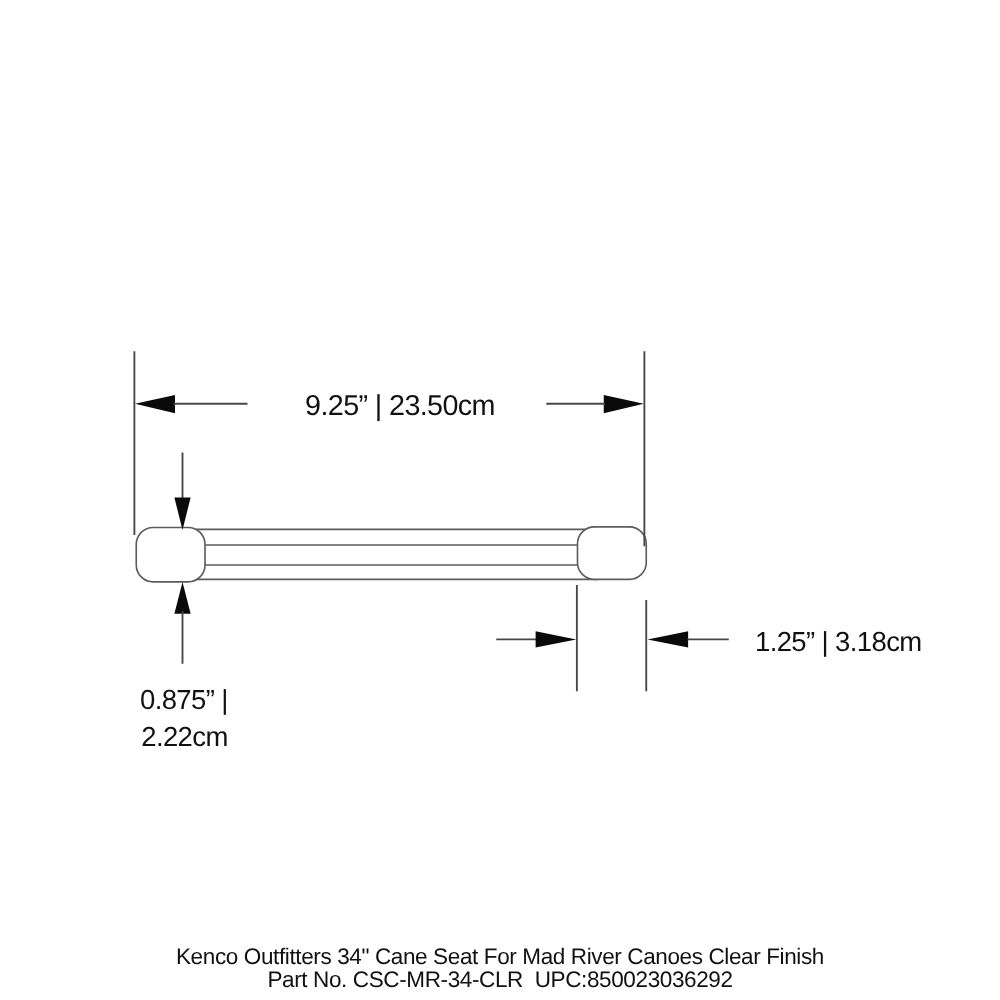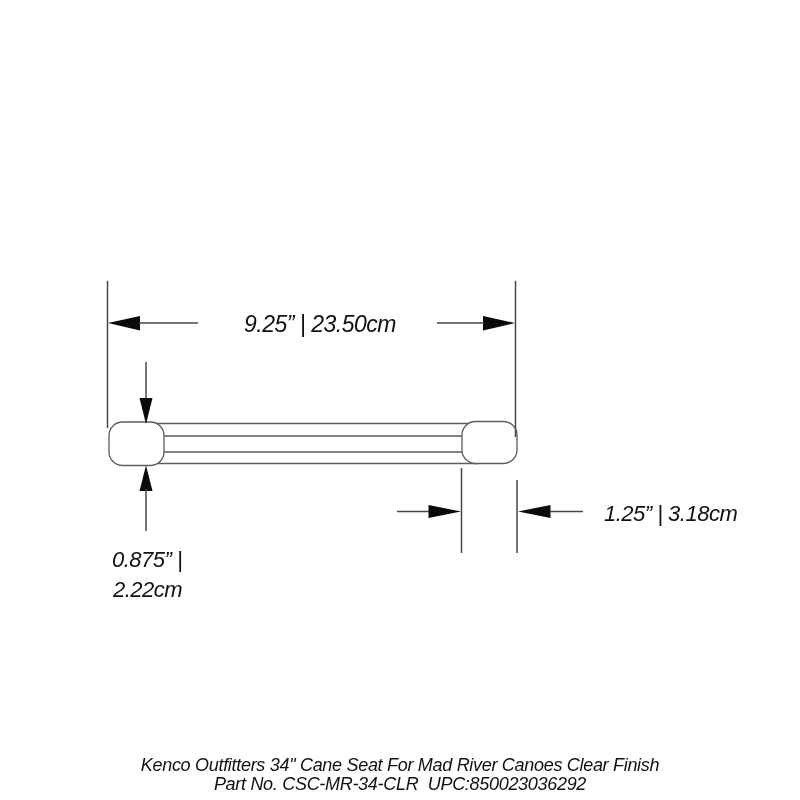--- a/index.html
+++ b/index.html
@@ -7,21 +7,20 @@
     padding: 0;
     background: #ffffff;
   }
   .canvas {
     position: relative;
     width: 800px;
     height: 800px;
     background: #ffffff;
     overflow: hidden;
     font-family: "Liberation Sans", sans-serif;
-    font-style: italic;
   }
   svg { display: block; }
 
   
   .ext-line, .dim-line {
     stroke: #474747;
     stroke-width: 1.5;
     fill: none;
   }
   .seat-line {

